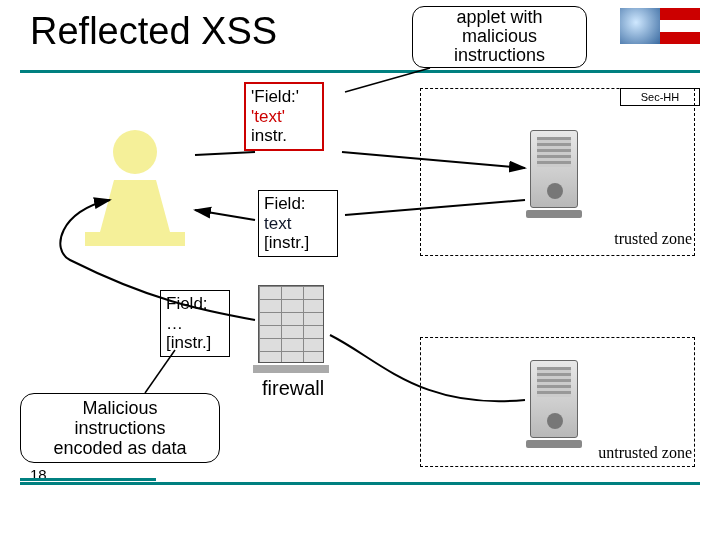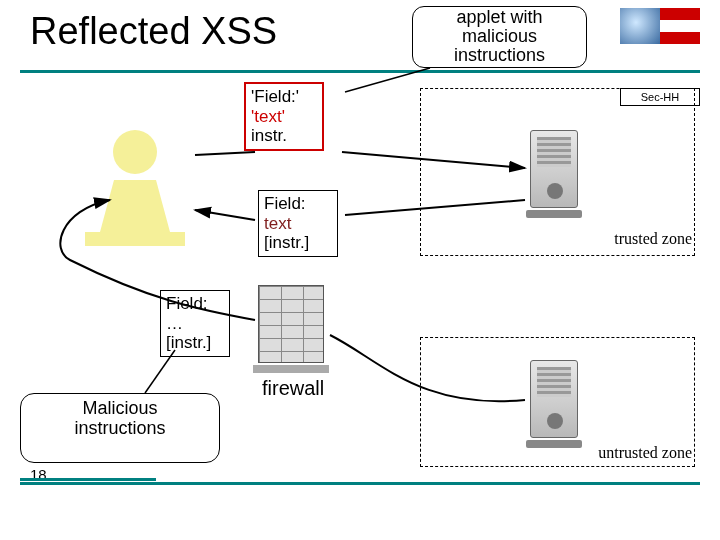--- a/index.html
+++ b/index.html
@@ -26,21 +26,21 @@
   .user-icon .body { width:70px; height:52px; background:#f5f099; margin:6px auto 0; clip-path: polygon(20% 0, 80% 0, 100% 100%, 0 100%); }
   .user-icon .base { width:100px; height:14px; background:#f5f099; margin:0 auto; }
 
   .box { position:absolute; background:#fff; font-size:17px; line-height:1.15; padding:3px 5px; }
   .box-red { border:2px solid #c00; }
   .box-black { border:1px solid #000; }
 
   #msg1 { left:244px; top:82px; width:80px; }
   #msg1 .l2 { color:#c00; }
   #msg2 { left:258px; top:190px; width:80px; }
-  #msg2 .l2 { color:#7f1d1d; }
+  #msg2 .l2 { color:#0f172a; }
   #msg3 { left:160px; top:290px; width:70px; }
 
   .zone { position:absolute; border:1.5px dashed #000; }
   #zone-trusted { left:420px; top:88px; width:275px; height:168px; }
   #zone-untrusted { left:420px; top:337px; width:275px; height:130px; }
   .zone-label { position:absolute; font-size:16px;font-family:Liberation Serif, serif; }
   #lbl-trusted { right:28px; top:230px; }
   #lbl-attacker { right:28px; top:425px; }
   #lbl-untrusted { right:28px; top:444px; }
 
@@ -136,20 +136,21 @@
 
   <div class="firewall">
       <div class="wall"></div>
       <div class="base"></div>
     </div>
   <div class="firewall-label">firewall</div>
 
   <div class="mal-bubble">
     <div>Malicious</div>
     <div>instructions</div>
+    <div>encoded as data</div>
   </div>
 
   <svg class="arrows">
     <defs>
       <marker id="ah" markerWidth="10" markerHeight="10" refX="8" refY="3" orient="auto">
         <path d="M0,0 L9,3 L0,6 Z" fill="#000"></path>
       </marker>
     </defs>
 
     <line x1="430" y1="68" x2="345" y2="92" stroke="#000" stroke-width="1.5"></line>

